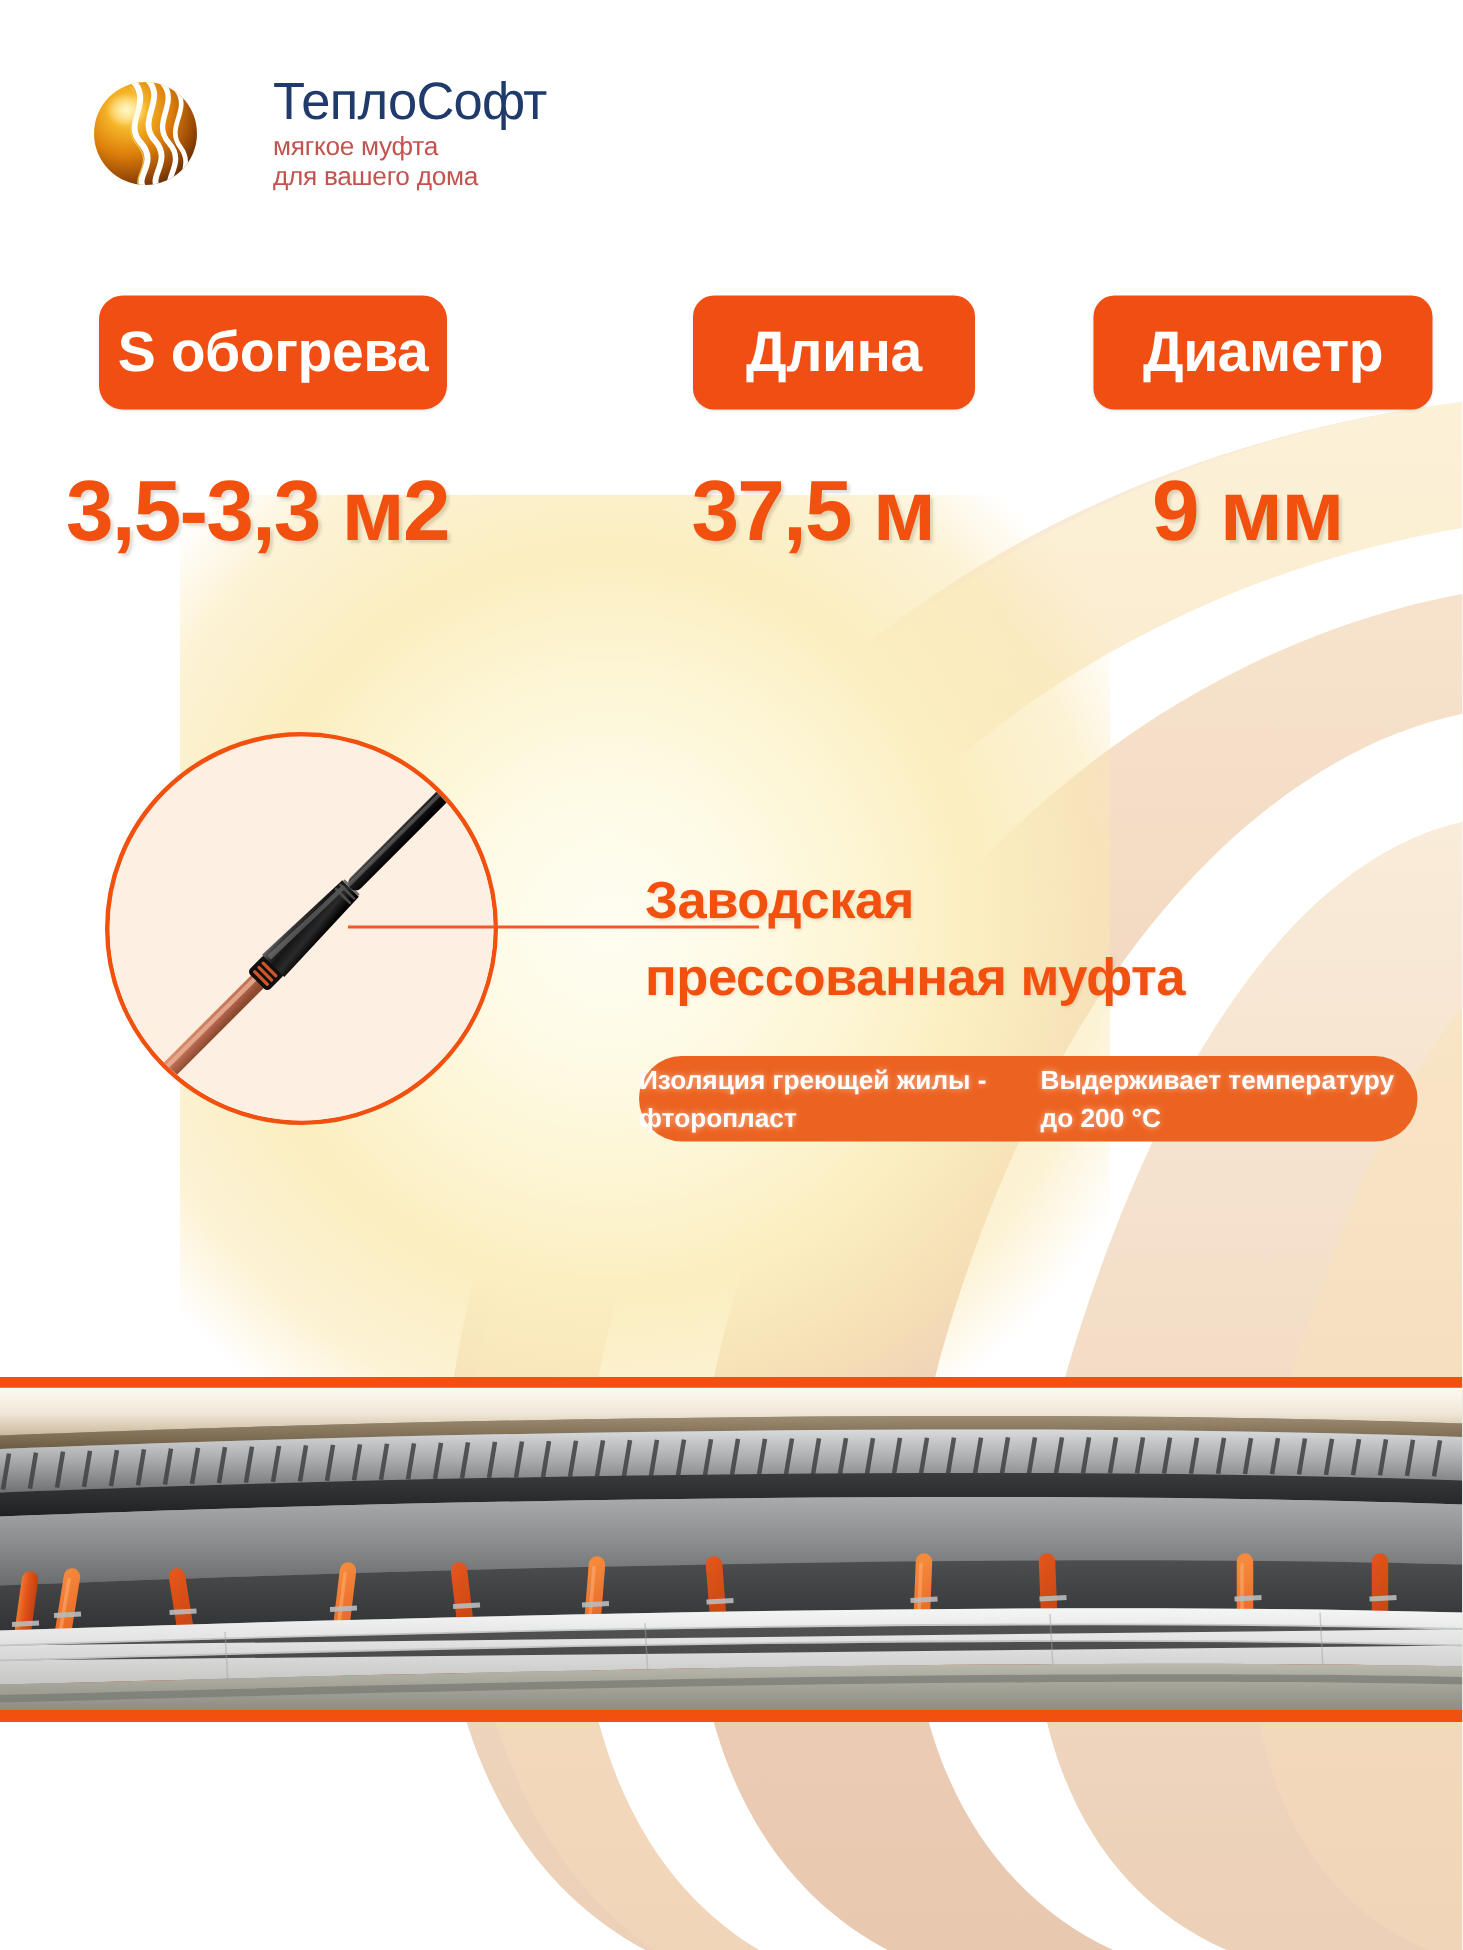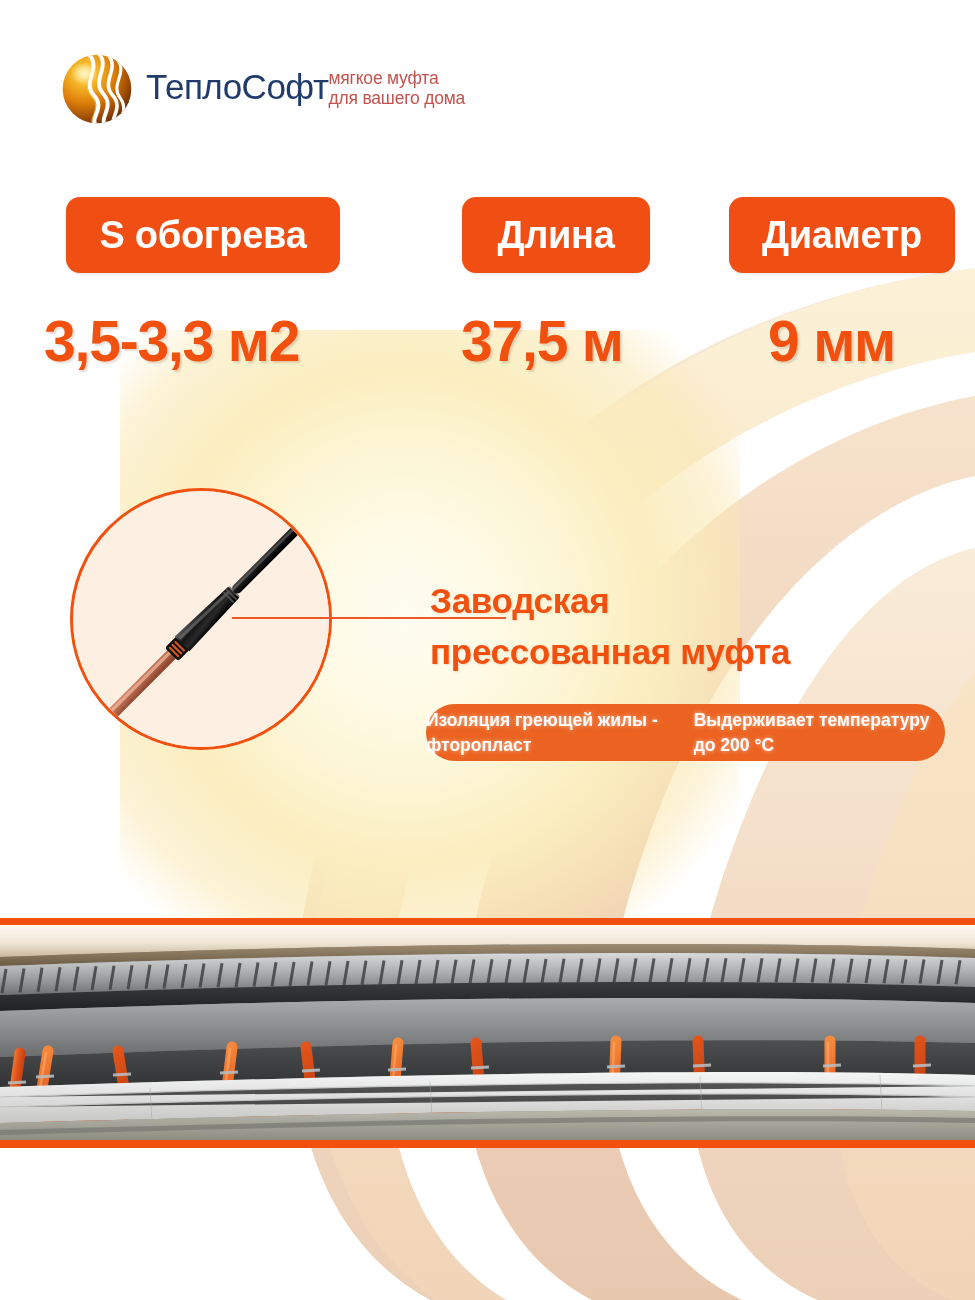--- a/index.html
+++ b/index.html
@@ -30,42 +30,42 @@
         rgba(250,232,178,0.0) 82%);
     pointer-events:none;
   }
 
   
   #logo{
     position:absolute;left:58px;top:50px;
     display:flex;align-items:center;gap:10px;
   }
   #logo-mark{width:78px;height:78px;flex:0 0 auto;}
-  #logo-text{display:flex;line-height:1;}
+  #logo-text{display:flex;flex-direction:column;line-height:1;margin-left:36px;}
   #logo-title{
     font-size:35px;font-weight:400;color:#1f3a6b;
     letter-spacing:-0.5px;margin-bottom:3px;
   }
   #logo-tag{
     font-size:17.5px;font-weight:400;color:#c2534e;
     line-height:1.14;letter-spacing:-0.2px;
   }
 
   
   .badge{
     position:absolute;
     background:#f04e12;
     border-radius:14px;
     color:#ffffff;
     font-size:38px;font-weight:700;
     display:flex;align-items:center;justify-content:center;
     letter-spacing:-0.3px;
     box-shadow:0 1px 2px rgba(0,0,0,0.10);
   }
-  #badge-area{left:66px;top:197px;width:274px;height:76px;}
+  #badge-area{left:66px;top:197px;width:232px;height:76px;border-radius:16px;}
   #badge-length{left:462px;top:197px;width:188px;height:76px;}
   #badge-diameter{left:729px;top:197px;width:226px;height:76px;}
 
   .spec-value{
     position:absolute;
     color:#f2500f;
     font-size:57px;font-weight:700;
     letter-spacing:-1.2px;
     white-space:nowrap;
     text-shadow:2px 2px 2px rgba(120,90,60,0.22);

